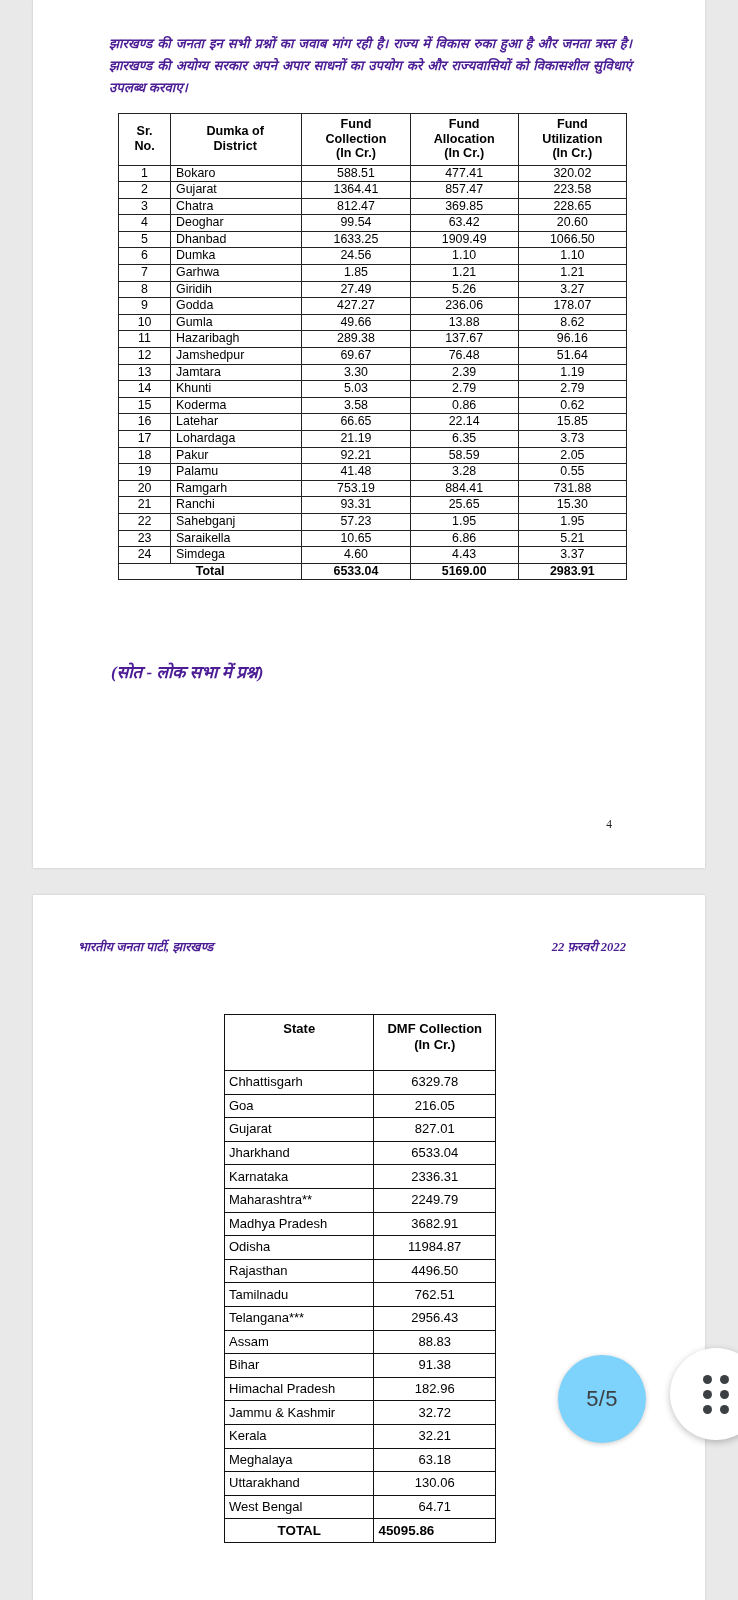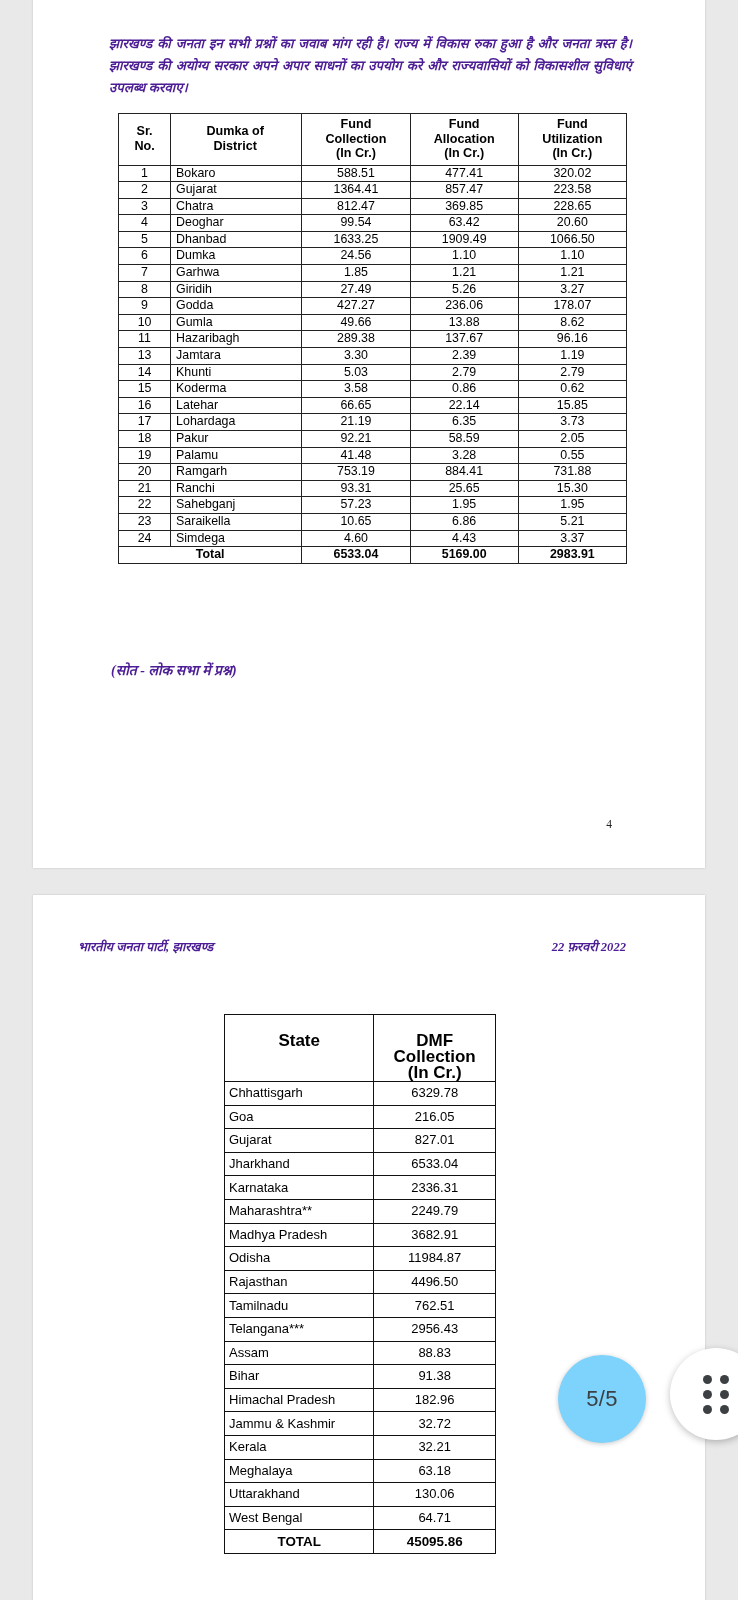--- a/index.html
+++ b/index.html
@@ -91,21 +91,21 @@
   tr.total td {
     font-weight: bold;
     text-align: center;
   }
   tr.total td.total-label { text-align: center; }
 
   .note {
     position: absolute;
     left: 78px;
     top: 660px;
-    font-size: 14px;
+    font-size: 17px;
   }
 
   .pagenum {
     position: absolute;
     right: 93px;
     top: 818px;
     font-size: 11.5px;
     color: #222;
     font-family: "Liberation Serif", serif;
   }
@@ -140,31 +140,31 @@
     border: 1px solid #111;
     font-size: 13px;
     line-height: 16px;
     height: 23.6px;
     padding: 0 4px;
     font-weight: normal;
   }
   table.grid2 thead th {
     font-weight: bold;
     text-align: center;
-    font-size: 17px;
+    font-size: 13px;
     line-height: 16px;
     height: 56px;
     vertical-align: top;
-    padding-top: 18px;
+    padding-top: 6px;
   }
   .s-name { width: 150px; text-align: left; }
   .s-val  { width: 122px; text-align: center; }
   table.grid2 tr.total td {
     font-weight: bold;
-    text-align: center;
+    text-align: left;
     font-size: 13.4px;
   }
   table.grid2 tr.total td.s-name { text-align: center; }
 
   
   .page-pill {
     position: absolute;
     left: 558px;
     top: 1355px;
     width: 88px;
@@ -317,20 +317,27 @@
               <td class="c-num">8.62</td>
             </tr>
             <tr>
               <td class="c-sr">11</td>
               <td class="c-dist">Hazaribagh</td>
               <td class="c-num">289.38</td>
               <td class="c-num">137.67</td>
               <td class="c-num">96.16</td>
             </tr>
             <tr>
+              <td class="c-sr">12</td>
+              <td class="c-dist">Jamshedpur</td>
+              <td class="c-num">69.67</td>
+              <td class="c-num">76.48</td>
+              <td class="c-num">51.64</td>
+            </tr>
+            <tr>
               <td class="c-sr">13</td>
               <td class="c-dist">Jamtara</td>
               <td class="c-num">3.30</td>
               <td class="c-num">2.39</td>
               <td class="c-num">1.19</td>
             </tr>
             <tr>
               <td class="c-sr">14</td>
               <td class="c-dist">Khunti</td>
               <td class="c-num">5.03</td>

